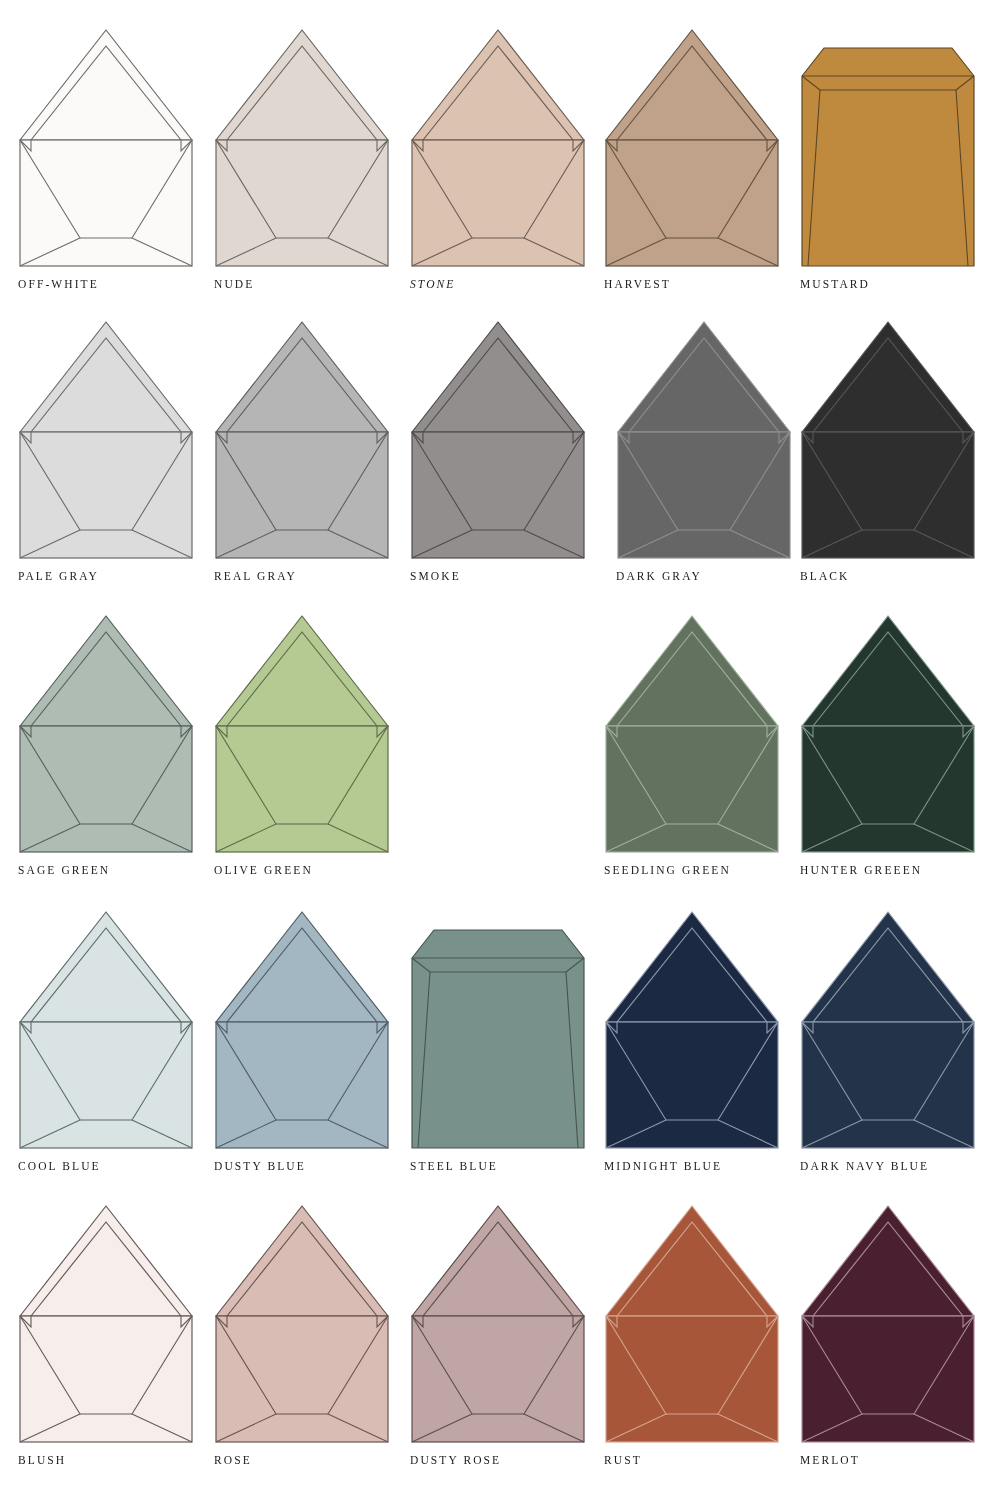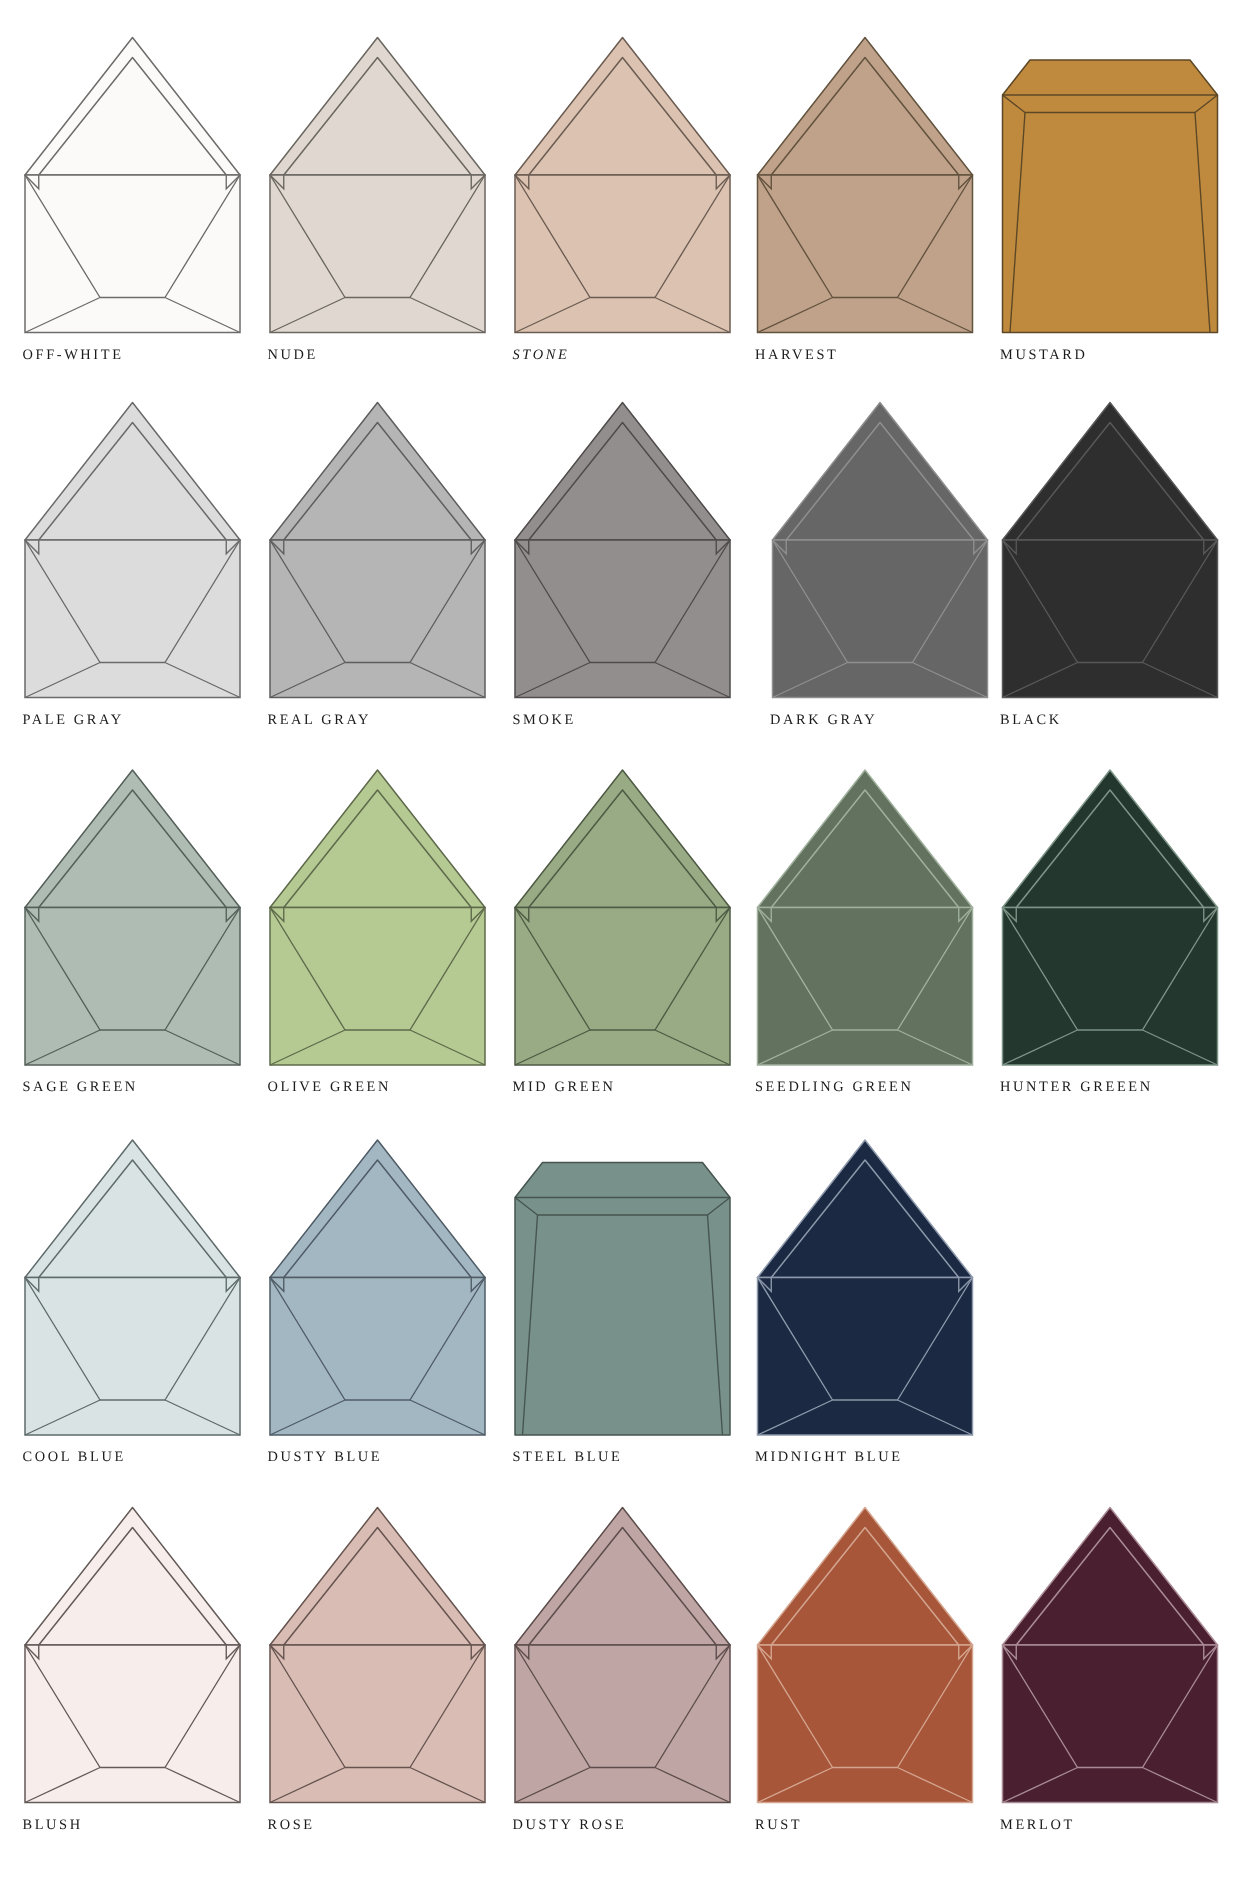--- a/index.html
+++ b/index.html
@@ -278,40 +278,20 @@
     <polyline points="174,114 163,125 163,114" fill="none" stroke="#5e6a4b" stroke-width="1.1"></polyline>
 
     <polyline points="2,114 62,212 2,240" fill="none" stroke="#5e6a4b" stroke-width="1.1" stroke-linejoin="round"></polyline>
 
     <polyline points="174,114 114,212 174,240" fill="none" stroke="#5e6a4b" stroke-width="1.1" stroke-linejoin="round"></polyline>
 
     <line x1="62" y1="212" x2="114" y2="212" stroke="#5e6a4b" stroke-width="1.1"></line>
   </svg>
       <div class="swatch-label">OLIVE GREEN</div>
     </div>
-    <div class="swatch-cell" style="left: 410px; top: 612px;">
-  <svg class="envelope-art" viewBox="0 0 176 246" xmlns="http://www.w3.org/2000/svg">
-
-    <polygon points="2,114 88,4 174,114" fill="#98AB84" stroke="#4e5a44" stroke-width="1.2" stroke-linejoin="round"></polygon>
-
-    <polygon points="13,114 88,20 163,114" fill="#98AB84" stroke="#4e5a44" stroke-width="1.2" stroke-linejoin="round"></polygon>
-
-    <rect x="2" y="114" width="172" height="126" fill="#98AB84" stroke="#4e5a44" stroke-width="1.2"></rect>
-
-    <polyline points="2,114 13,125 13,114" fill="none" stroke="#4e5a44" stroke-width="1.1"></polyline>
-    <polyline points="174,114 163,125 163,114" fill="none" stroke="#4e5a44" stroke-width="1.1"></polyline>
-
-    <polyline points="2,114 62,212 2,240" fill="none" stroke="#4e5a44" stroke-width="1.1" stroke-linejoin="round"></polyline>
-
-    <polyline points="174,114 114,212 174,240" fill="none" stroke="#4e5a44" stroke-width="1.1" stroke-linejoin="round"></polyline>
-
-    <line x1="62" y1="212" x2="114" y2="212" stroke="#4e5a44" stroke-width="1.1"></line>
-  </svg>
-      <div class="swatch-label">MID GREEN</div>
-    </div>
     <div class="swatch-cell" style="left: 604px; top: 612px;">
   <svg class="envelope-art" viewBox="0 0 176 246" xmlns="http://www.w3.org/2000/svg">
 
     <polygon points="2,114 88,4 174,114" fill="#62725F" stroke="#9fb09c" stroke-width="1.2" stroke-linejoin="round"></polygon>
 
     <polygon points="13,114 88,20 163,114" fill="#62725F" stroke="#9fb09c" stroke-width="1.2" stroke-linejoin="round"></polygon>
 
     <rect x="2" y="114" width="172" height="126" fill="#62725F" stroke="#9fb09c" stroke-width="1.2"></rect>
 
     <polyline points="2,114 13,125 13,114" fill="none" stroke="#9fb09c" stroke-width="1.1"></polyline>
@@ -412,20 +392,40 @@
     <polyline points="174,114 163,125 163,114" fill="none" stroke="#8d99ab" stroke-width="1.1"></polyline>
 
     <polyline points="2,114 62,212 2,240" fill="none" stroke="#8d99ab" stroke-width="1.1" stroke-linejoin="round"></polyline>
 
     <polyline points="174,114 114,212 174,240" fill="none" stroke="#8d99ab" stroke-width="1.1" stroke-linejoin="round"></polyline>
 
     <line x1="62" y1="212" x2="114" y2="212" stroke="#8d99ab" stroke-width="1.1"></line>
   </svg>
       <div class="swatch-label">MIDNIGHT BLUE</div>
     </div>
+    <div class="swatch-cell" style="left: 800px; top: 908px;">
+  <svg class="envelope-art" viewBox="0 0 176 246" xmlns="http://www.w3.org/2000/svg">
+
+    <polygon points="2,114 88,4 174,114" fill="#22334A" stroke="#8e9aaa" stroke-width="1.2" stroke-linejoin="round"></polygon>
+
+    <polygon points="13,114 88,20 163,114" fill="#22334A" stroke="#8e9aaa" stroke-width="1.2" stroke-linejoin="round"></polygon>
+
+    <rect x="2" y="114" width="172" height="126" fill="#22334A" stroke="#8e9aaa" stroke-width="1.2"></rect>
+
+    <polyline points="2,114 13,125 13,114" fill="none" stroke="#8e9aaa" stroke-width="1.1"></polyline>
+    <polyline points="174,114 163,125 163,114" fill="none" stroke="#8e9aaa" stroke-width="1.1"></polyline>
+
+    <polyline points="2,114 62,212 2,240" fill="none" stroke="#8e9aaa" stroke-width="1.1" stroke-linejoin="round"></polyline>
+
+    <polyline points="174,114 114,212 174,240" fill="none" stroke="#8e9aaa" stroke-width="1.1" stroke-linejoin="round"></polyline>
+
+    <line x1="62" y1="212" x2="114" y2="212" stroke="#8e9aaa" stroke-width="1.1"></line>
+  </svg>
+      <div class="swatch-label">DARK NAVY BLUE</div>
+    </div>
     <div class="swatch-cell" style="left: 18px; top: 1202px;">
   <svg class="envelope-art" viewBox="0 0 176 246" xmlns="http://www.w3.org/2000/svg">
 
     <polygon points="2,114 88,4 174,114" fill="#F7EEEC" stroke="#645a58" stroke-width="1.2" stroke-linejoin="round"></polygon>
 
     <polygon points="13,114 88,20 163,114" fill="#F7EEEC" stroke="#645a58" stroke-width="1.2" stroke-linejoin="round"></polygon>
 
     <rect x="2" y="114" width="172" height="126" fill="#F7EEEC" stroke="#645a58" stroke-width="1.2"></rect>
 
     <polyline points="2,114 13,125 13,114" fill="none" stroke="#645a58" stroke-width="1.1"></polyline>

